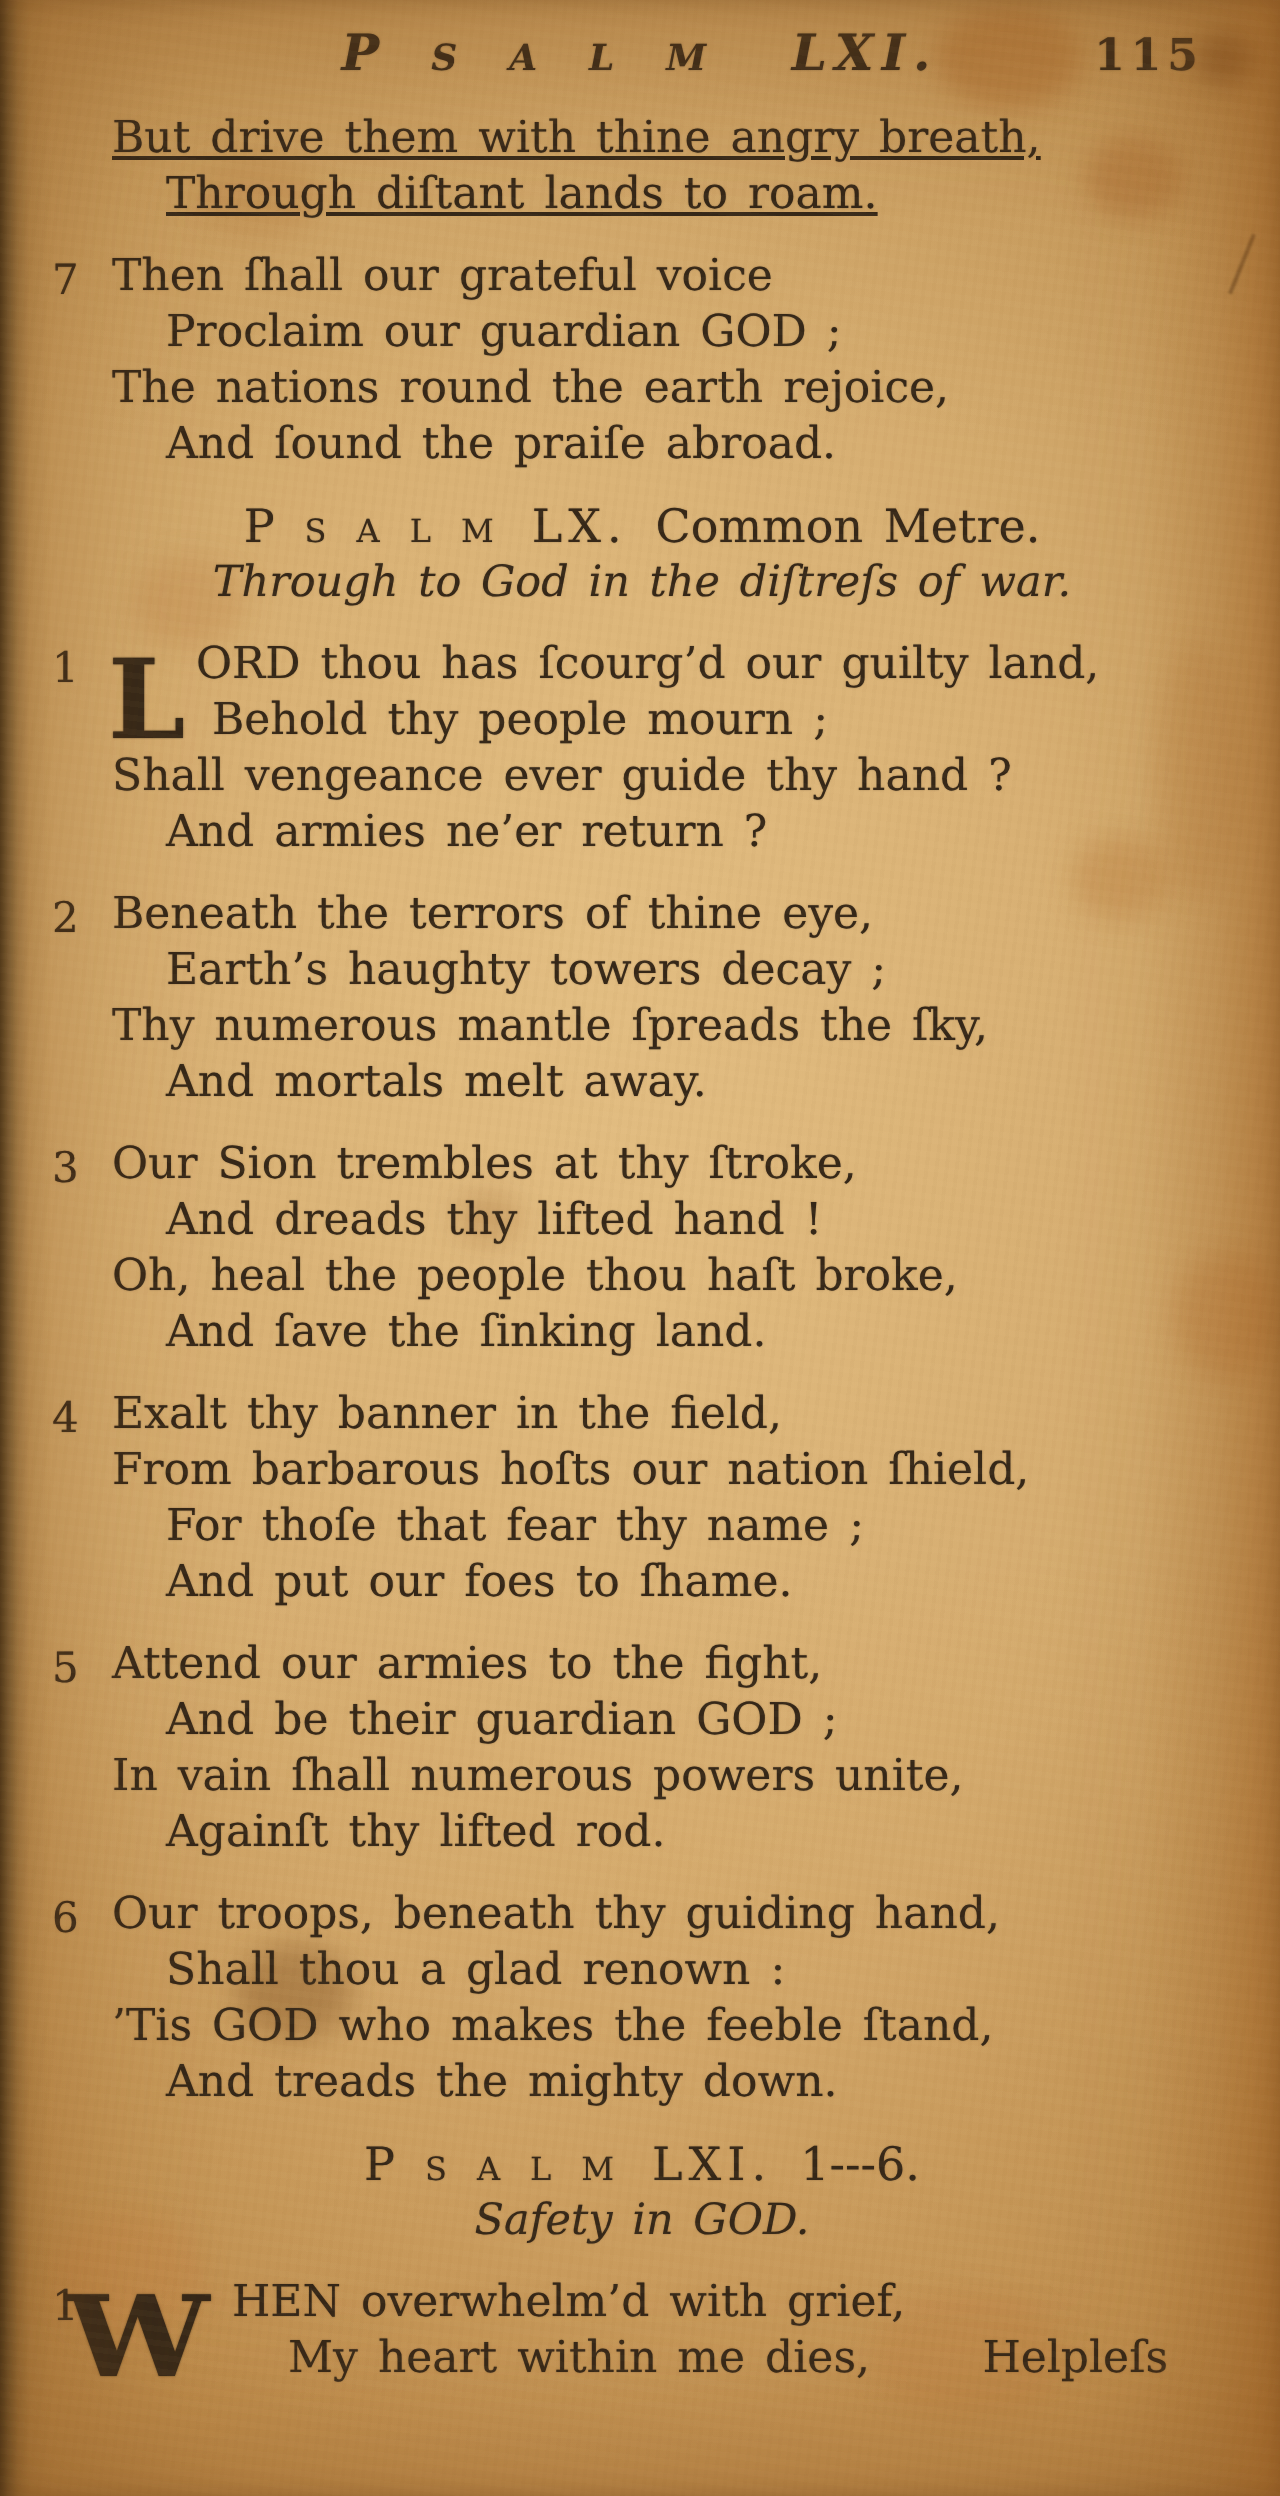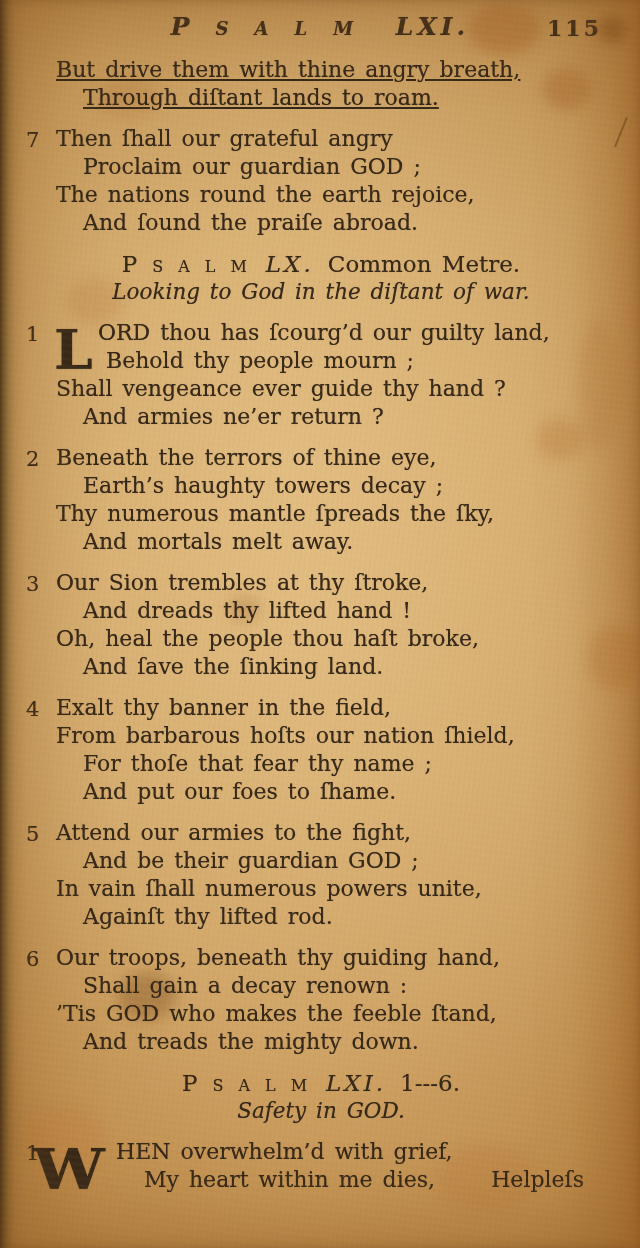--- a/index.html
+++ b/index.html
@@ -33,21 +33,21 @@
   .has-drop-L .dc1{padding-left:50px;}
   .has-drop-W .dc0{padding-left:60px;}
   .has-drop-W .dc1{padding-left:88px;}
   .dropcap{position:absolute;top:3px;font-weight:bold;line-height:1;
     text-shadow:0 0 1px rgba(40,28,14,.7);}
   .dropcap-L{left:24px;font-size:55px;}
   .dropcap-W{left:3px;font-size:56px;transform:scaleX(1.14);transform-origin:left top;}
   .catchword{position:absolute;right:28px;top:0;}
   .heading{margin-top:13px;text-align:center;font-size:23px;white-space:nowrap;}
   .heading .psalm-word{font-variant:small-caps;letter-spacing:15px;margin-right:4px;}
-  .heading .numeral{letter-spacing:3px;margin-right:14px;font-style:italic;}
+  .heading .numeral{letter-spacing:3px;margin-right:14px;}
   .subtitle{text-align:center;font-style:italic;font-size:21.5px;}
   
   .stain{position:absolute;border-radius:50%;filter:blur(7px);pointer-events:none;}
   .s1{left:468px;top:4px;width:72px;height:50px;background:rgba(160,90,30,.38);}
   .s2{left:543px;top:68px;width:48px;height:42px;background:rgba(155,85,28,.34);}
   .s3{left:598px;top:16px;width:30px;height:26px;background:rgba(105,58,18,.5);}
   .s4{left:98px;top:78px;width:62px;height:42px;background:rgba(172,106,45,.2);}
   .s5{left:66px;top:278px;width:58px;height:46px;background:rgba(170,100,40,.18);}
   .s6{left:536px;top:418px;width:48px;height:42px;background:rgba(175,105,40,.26);}
   .s7{left:588px;top:626px;width:52px;height:64px;background:rgba(180,110,45,.3);}
@@ -95,27 +95,27 @@
     <span class="page-number">115</span>
   </div>
 
   <div class="content">
       <div class="stanza">
         <div class="line"><span>But drive them with thine angry breath,</span></div>
         <div class="line indent"><span>Through diſtant lands to roam.</span></div>
       </div>
       <div class="stanza">
         <span class="vnum">7</span>
-        <div class="line"><span>Then ſhall our grateful angry</span></div>
+        <div class="line"><span>Then ſhall our grateful voice</span></div>
         <div class="line indent"><span>Proclaim our guardian GOD ;</span></div>
         <div class="line"><span>The nations round the earth rejoice,</span></div>
         <div class="line indent"><span>And ſound the praiſe abroad.</span></div>
       </div>
       <div class="heading"><span class="psalm-word">Psalm</span><span class="numeral">LX.</span><span class="rest">Common Metre.</span></div>
-      <div class="subtitle">Looking to God in the diſtant of war.</div>
+      <div class="subtitle">Through to God in the diſtreſs of war.</div>
       <div class="stanza has-drop-L">
         <span class="vnum">1</span>
         <span class="dropcap dropcap-L">L</span>
         <div class="line dc0"><span>ORD thou has ſcourg’d our guilty land,</span></div>
         <div class="line dc1"><span>Behold thy people mourn ;</span></div>
         <div class="line"><span>Shall vengeance ever guide thy hand ?</span></div>
         <div class="line indent"><span>And armies ne’er return ?</span></div>
       </div>
       <div class="stanza">
         <span class="vnum">2</span>
@@ -141,21 +141,21 @@
       <div class="stanza">
         <span class="vnum">5</span>
         <div class="line"><span>Attend our armies to the fight,</span></div>
         <div class="line indent"><span>And be their guardian GOD ;</span></div>
         <div class="line"><span>In vain ſhall numerous powers unite,</span></div>
         <div class="line indent"><span>Againſt thy lifted rod.</span></div>
       </div>
       <div class="stanza">
         <span class="vnum">6</span>
         <div class="line"><span>Our troops, beneath thy guiding hand,</span></div>
-        <div class="line indent"><span>Shall gain a decay renown :</span></div>
+        <div class="line indent"><span>Shall thou a glad renown :</span></div>
         <div class="line"><span>’Tis GOD who makes the feeble ſtand,</span></div>
         <div class="line indent"><span>And treads the mighty down.</span></div>
       </div>
       <div class="heading"><span class="psalm-word">Psalm</span><span class="numeral">LXI.</span><span class="rest">1---6.</span></div>
       <div class="subtitle">Safety in GOD.</div>
       <div class="stanza has-drop-W">
         <span class="vnum">1</span>
         <span class="dropcap dropcap-W">W</span>
         <div class="line dc0"><span>HEN overwhelm’d with grief,</span></div>
         <div class="line dc1"><span>My heart within me dies,</span><span class="catchword">Helpleſs</span></div>

